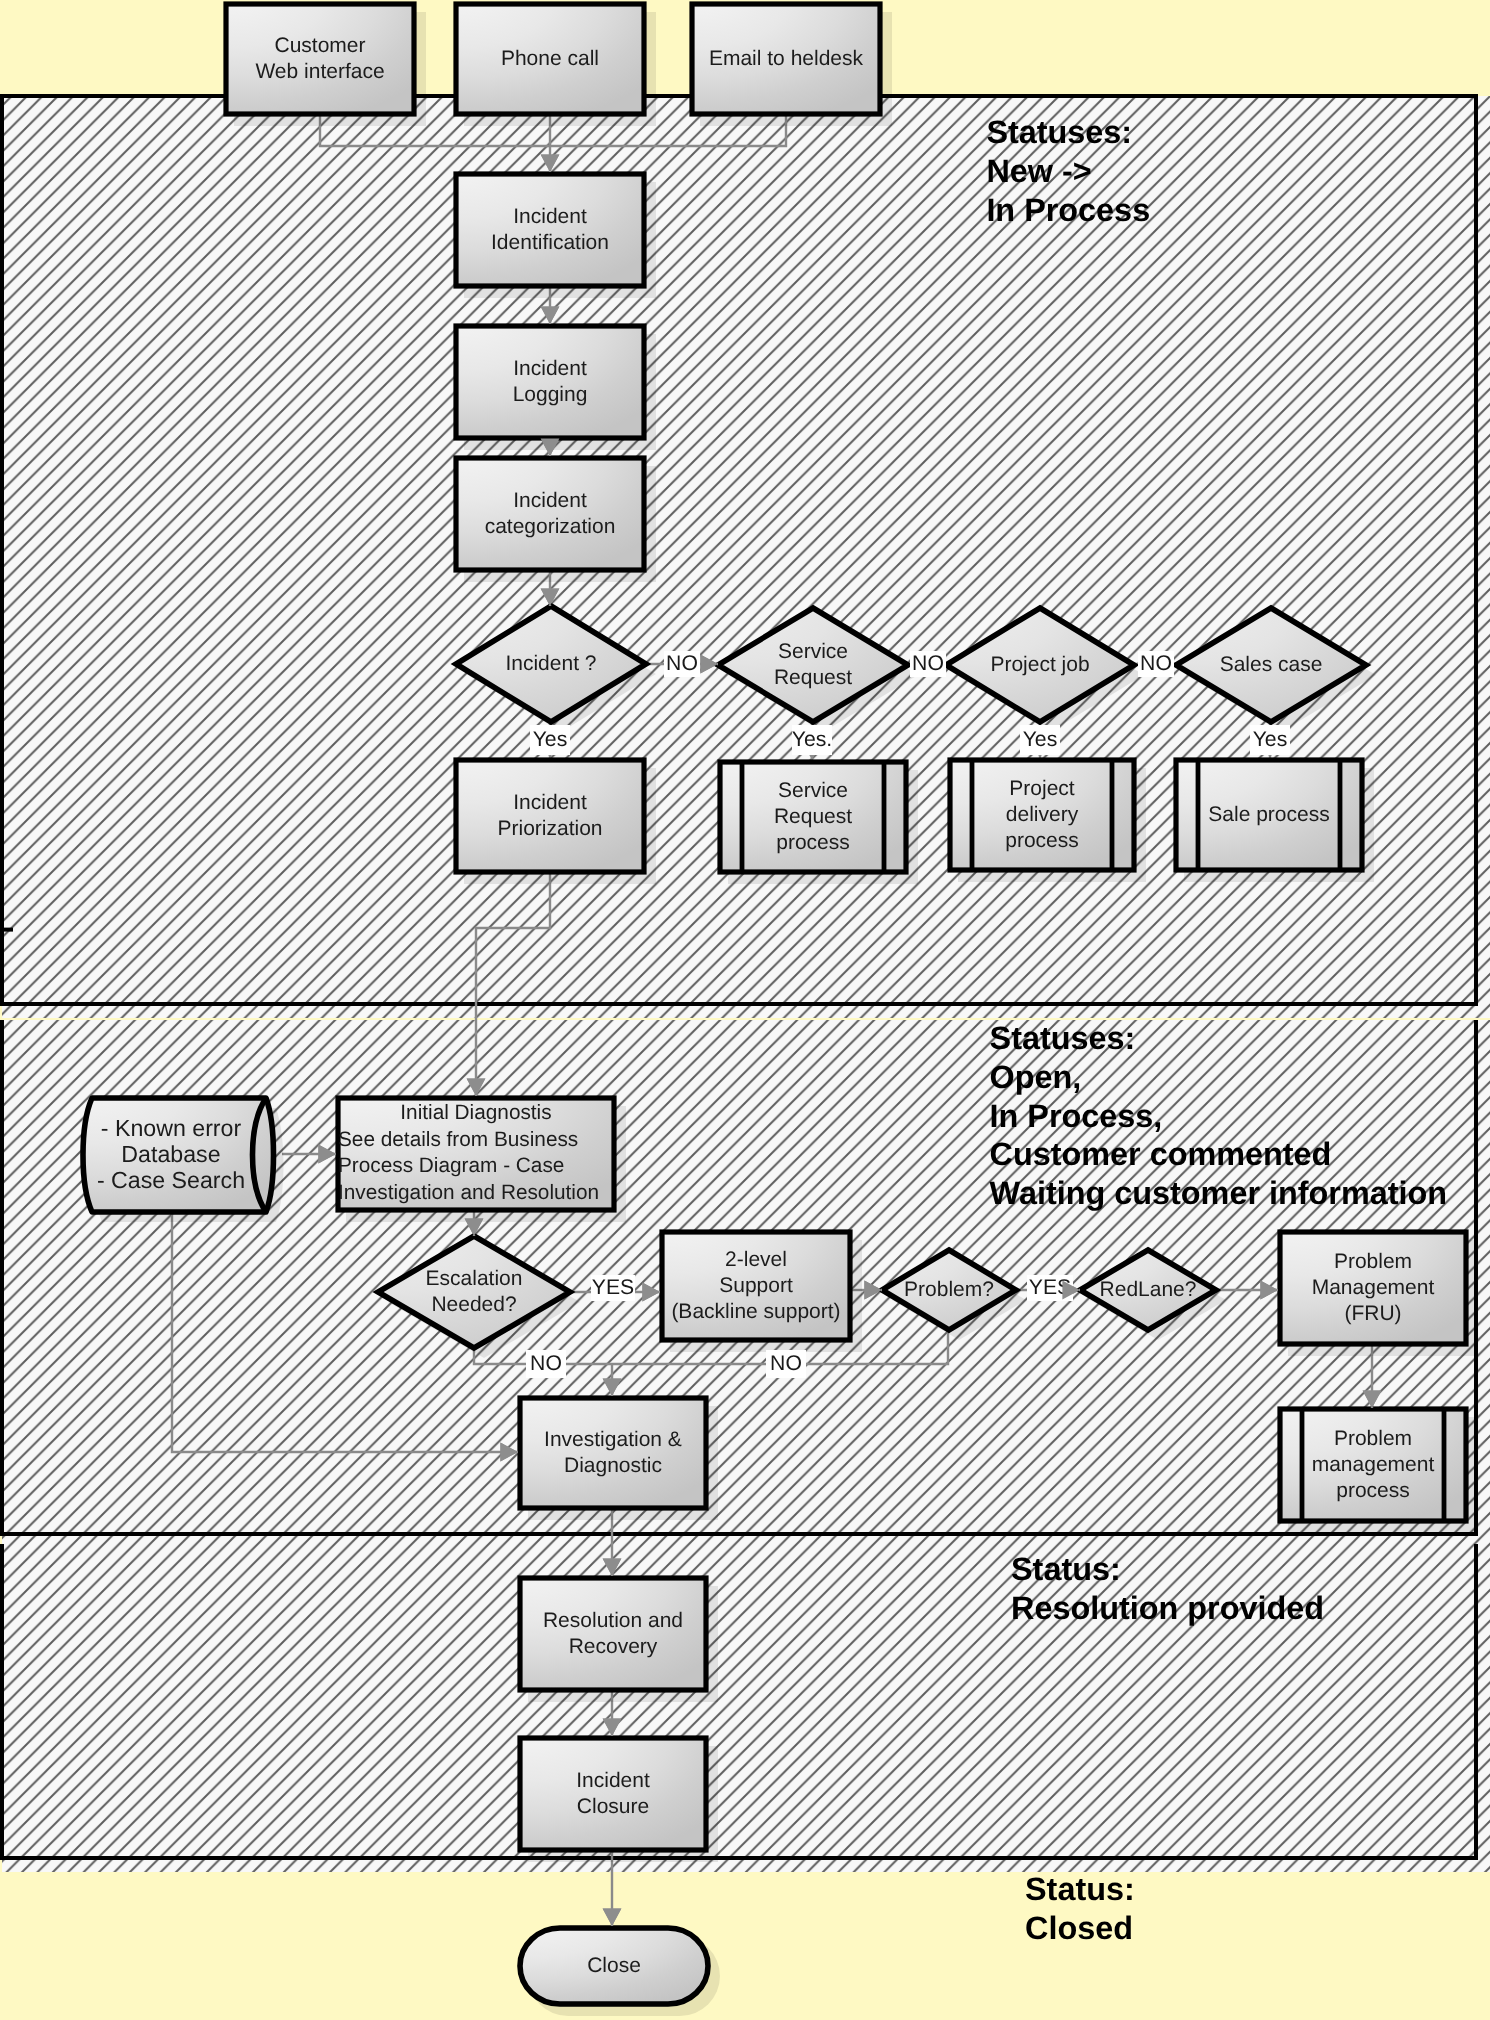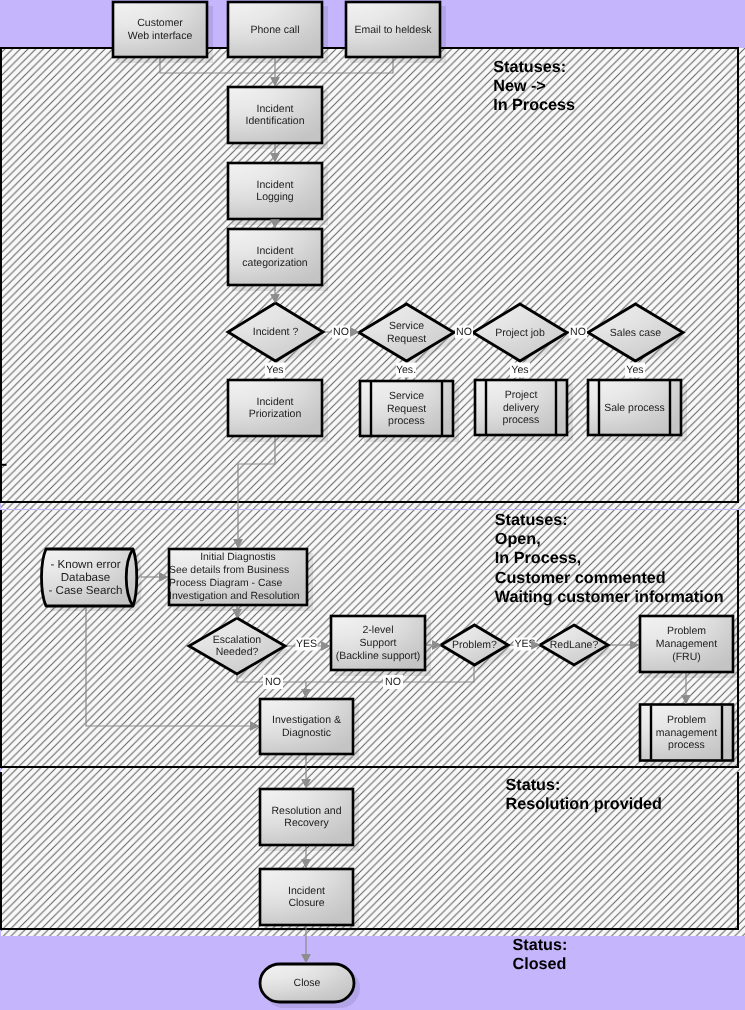--- a/index.html
+++ b/index.html
@@ -1,17 +1,17 @@
 <!DOCTYPE html>
 <html><head>
 <meta charset="utf-8">
 <style>
   html,body{margin:0;padding:0;background:#ffffff;}
   text{-webkit-font-smoothing:antialiased;text-rendering:geometricPrecision;}
-  #page{position:relative;width:745px;height:1010px;overflow:hidden;background:#c4b5fd;
+  #page{position:relative;width:745px;height:1010px;overflow:hidden;background:#fef9c3;
         font-family:"Liberation Sans",sans-serif;}
   #diagram{position:absolute;top:0;left:0;}
   .node-label{font-family:"Liberation Sans",sans-serif;fill:#1c1c1c;}
   .status-label{font-family:"Liberation Sans",sans-serif;font-size:16.2px;font-weight:bold;fill:#000;}
   .edge-label{font-family:"Liberation Sans",sans-serif;font-size:10.6px;fill:#1a1a1a;}
 </style>
 </head>
 <body>
 
 <div id="page">

